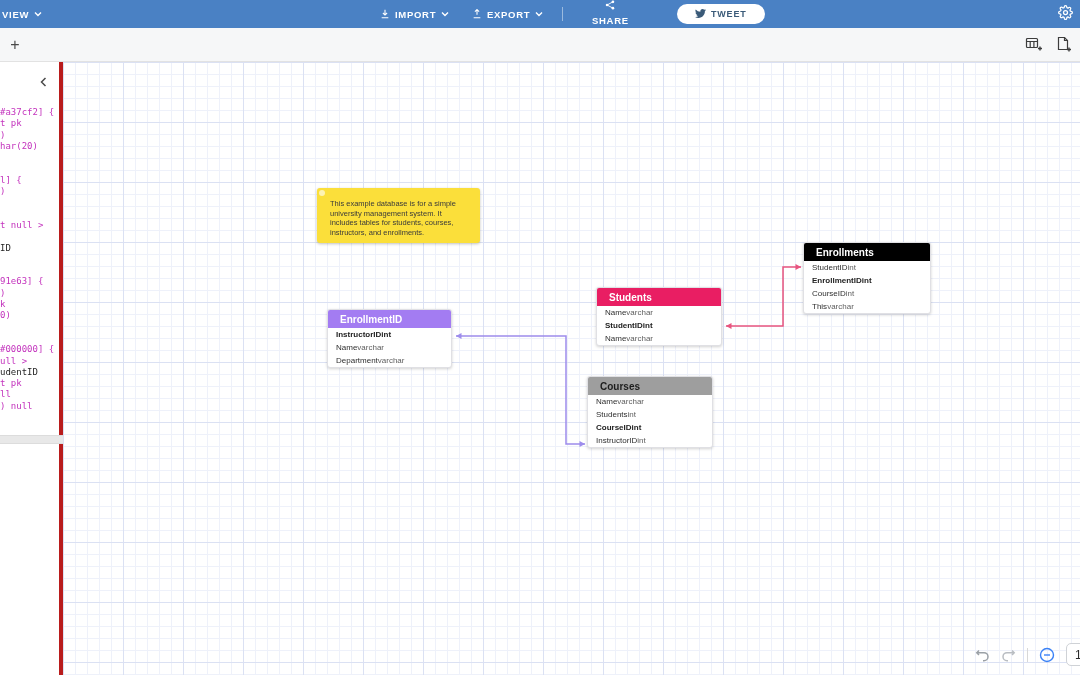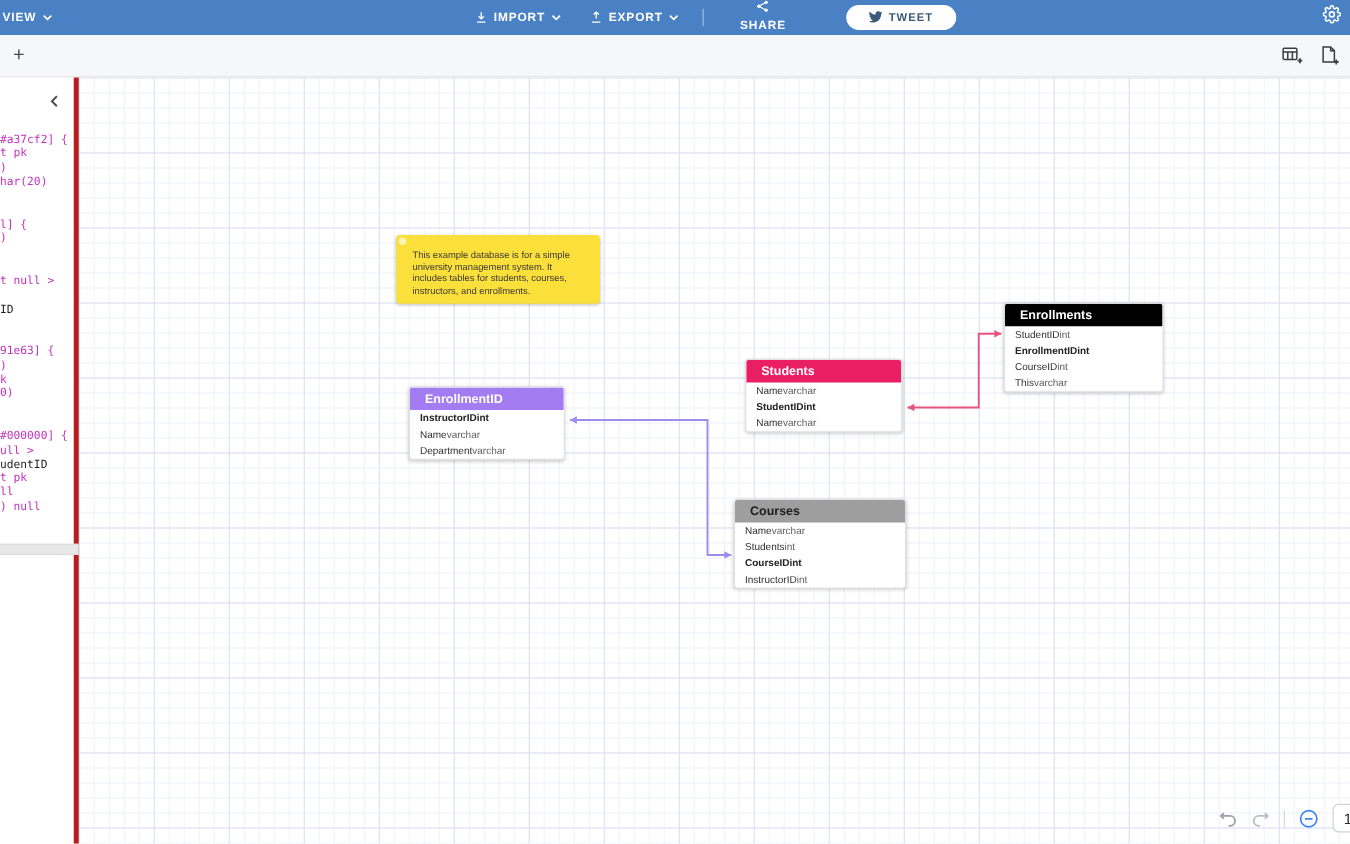--- a/index.html
+++ b/index.html
@@ -262,21 +262,21 @@
         </div>
         <div class="er-row pk">
           <span class="fname">StudentID</span>
           <span class="ftype">int</span>
         </div>
         <div class="er-row">
           <span class="fname">Name</span>
           <span class="ftype">varchar</span>
         </div>
       </div>
-      <div class="er-table" style="left: 524px; top: 337px; width: 138px;">
+      <div class="er-table" style="left: 524px; top: 314px; width: 126px;">
         <div class="er-header" style="background: rgb(158, 158, 158); color: rgb(29, 29, 29);">Courses</div>
         <div class="er-row">
           <span class="fname">Name</span>
           <span class="ftype">varchar</span>
         </div>
         <div class="er-row">
           <span class="fname">Students</span>
           <span class="ftype">int</span>
         </div>
         <div class="er-row pk">

